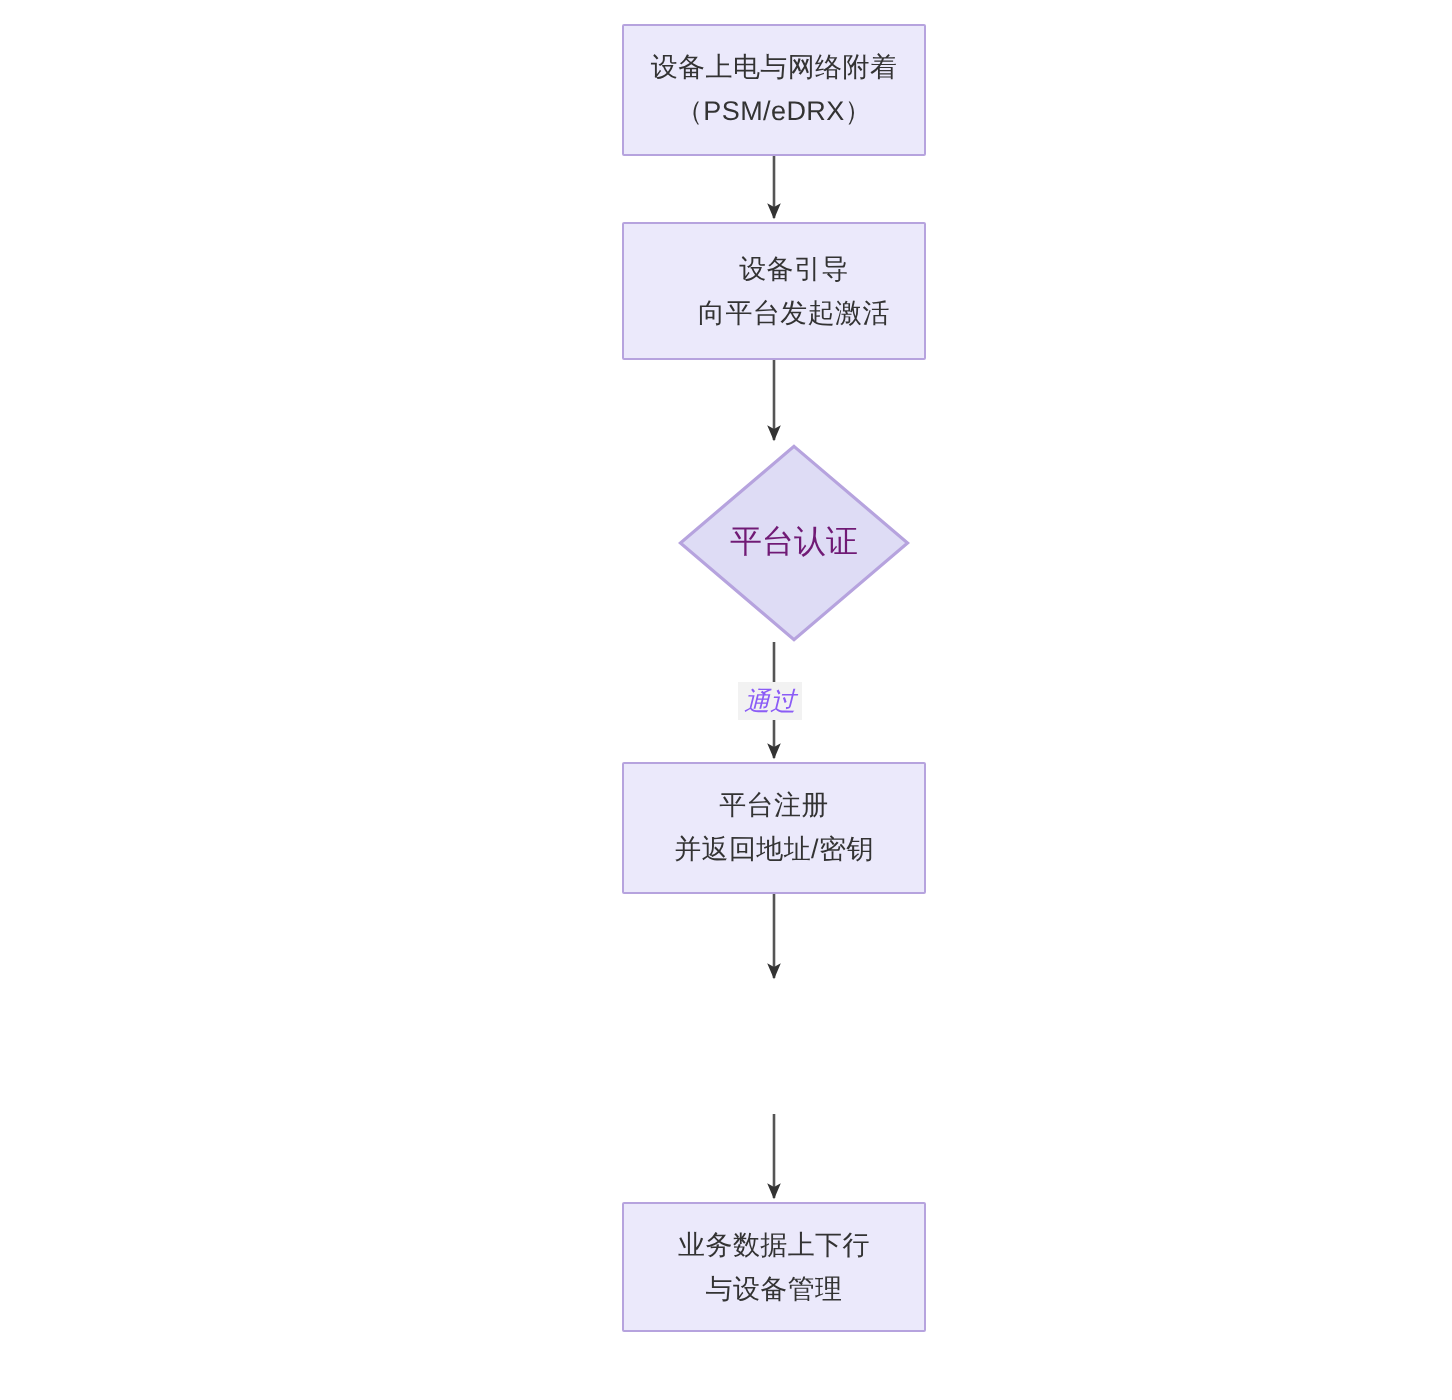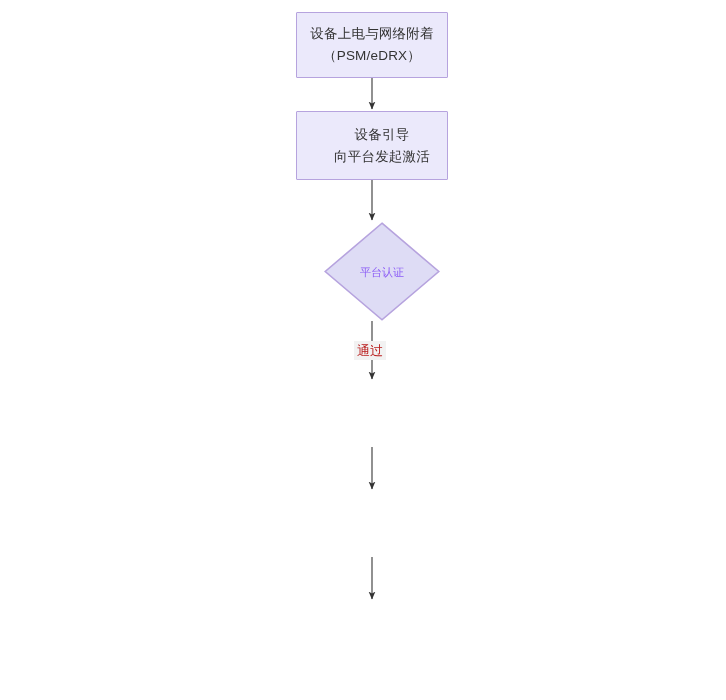--- a/index.html
+++ b/index.html
@@ -9,21 +9,21 @@
   }
   body {
     width: 726px;
     height: 700px;
     position: relative;
     overflow: hidden;
     font-family: "Liberation Sans", "DejaVu Sans", sans-serif;
   }
   #flow-canvas {
     position: absolute;
-    left: 0;
+    left: 15px;
     top: 0;
     width: 584px;
     height: 700px;
   }
   .edge-layer {
     position: absolute;
     left: 0;
     top: 0;
     width: 726px;
     height: 700px;
@@ -57,33 +57,34 @@
   .diamond-shape {
     position: absolute;
     left: 0;
     top: 0;
     width: 100%;
     height: 100%;
   }
   .diamond-text {
     position: relative;
     z-index: 2;
-    color: #8b5cf6;
-    font-size: 11px;
+    color: #701a75;
+    font-size: 16px;
     line-height: 20px;
   }
   .edge-label {
     position: absolute;
     background: #F2F2F2;
-    color: #b91c1c;
+    color: #8b5cf6;
     font-size: 13px;
     line-height: 17px;
     padding: 1px 3px;
     white-space: nowrap;
     user-select: none;
+    font-style: italic;
   }
 </style>
 </head>
 <body>
 
 <div id="flow-canvas">
 
   <svg class="edge-layer" width="726" height="700" viewBox="0 0 726 700">
     <defs>
       <marker id="arrowhead" markerWidth="9" markerHeight="9" refX="7.4" refY="4" orient="auto" markerUnits="userSpaceOnUse">
@@ -114,16 +115,24 @@
 
   <div class="node node-decision" style="left:324px; top:222px; width:116px; height:99px;">
     <svg class="diamond-shape" viewBox="0 0 116 99" preserveAspectRatio="none">
       <polygon points="58,1.2 114.8,49.5 58,97.8 1.2,49.5" fill="#DEDCF5" stroke="#B6A3DE" stroke-width="1.6"></polygon>
     </svg>
     <span class="diamond-text">平台认证</span>
   </div>
 
   <div class="edge-label" style="left:354px; top:341px;">通过</div>
 
+  <div class="node node-process" style="left:296px; top:381px; width:152px; height:66px;">
+    <span class="node-label">平台注册
+并返回地址/密钥</span>
+  </div>
 
 
+  <div class="node node-process" style="left:296px; top:601px; width:152px; height:65px;">
+    <span class="node-label">业务数据上下行
+与设备管理</span>
+  </div>
 
 </div>
 
 </body></html>

